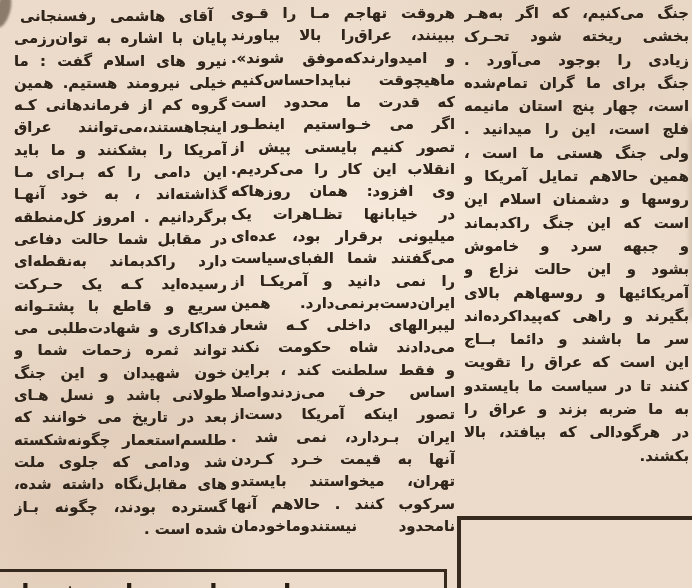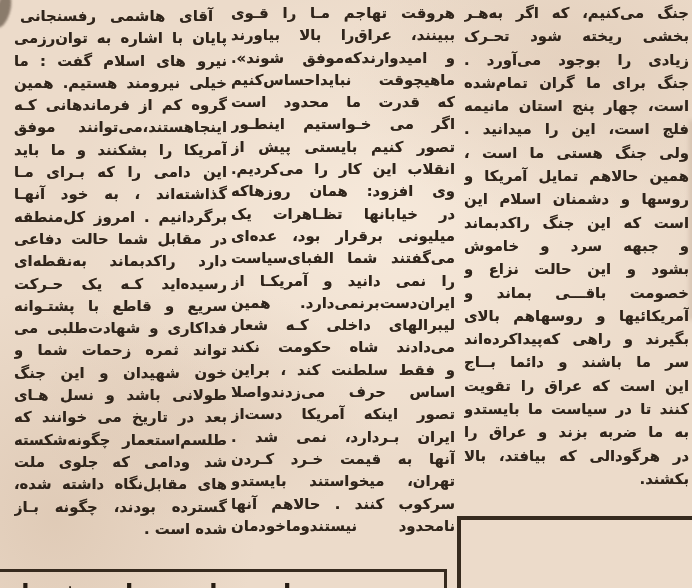--- a/index.html
+++ b/index.html
@@ -89,21 +89,20 @@
       <div class="tline">زیادی را بوجود می‌آورد .</div>
       <div class="tline">جنگ برای ما گران تمام‌شده</div>
       <div class="tline">است، چهار پنج استان مانیمه</div>
       <div class="tline">فلج است، این را میدانید .</div>
       <div class="tline">ولی جنگ هستی ما است ،</div>
       <div class="tline">همین حالاهم تمایل آمریکا و</div>
       <div class="tline">روسها و دشمنان اسلام این</div>
       <div class="tline">است که این جنگ راکدبماند</div>
       <div class="tline">و جبهه سرد و خاموش</div>
       <div class="tline">بشود و این حالت نزاع و</div>
-      <div class="tline">خصومت باقـــی بماند و</div>
       <div class="tline">آمریکائیها و روسهاهم بالای</div>
       <div class="tline">بگیرند و راهی که‌پیداکرده‌اند</div>
       <div class="tline">سر ما باشند و دائما بــاج</div>
       <div class="tline">این است که عراق را تقویت</div>
       <div class="tline">کنند تا در سیاست ما بایستدو</div>
       <div class="tline">به ما ضربه بزند و عراق را</div>
       <div class="tline">در هرگودالی که بیافتد، بالا</div>
       <div class="tline">بکشند.</div>
     </div>
 
@@ -133,21 +132,21 @@
       <div class="tline">سرکوب کنند . حالاهم آنها</div>
       <div class="tline">نامحدود نیستندوماخودمان</div>
     </div>
 
   <div class="col col-left">
       <div class="tline">آقای هاشمی رفسنجانی در</div>
       <div class="tline">پایان با اشاره به توان‌رزمی</div>
       <div class="tline">نیرو های اسلام گفت : ما</div>
       <div class="tline">خیلی نیرومند هستیم. همین</div>
       <div class="tline">گروه کم از فرماندهانی کـه</div>
-      <div class="tline">اینجاهستند،می‌توانند موفق</div>
+      <div class="tline">اینجاهستند،می‌توانند عراق</div>
       <div class="tline">آمریکا را بشکنند و ما باید</div>
       <div class="tline">این دامی را که بـرای مـا</div>
       <div class="tline">گذاشته‌اند ، به خود آنهـا</div>
       <div class="tline">برگردانیم . امروز کل‌منطقه</div>
       <div class="tline">در مقابل شما حالت دفاعی</div>
       <div class="tline">دارد راکدبماند به‌نقطه‌ای</div>
       <div class="tline">رسیده‌اید کـه یک حـرکت</div>
       <div class="tline">سریع و قاطع با پشتـوانه</div>
       <div class="tline">فداکاری و شهادت‌طلبی می</div>
       <div class="tline">تواند ثمره زحمات شما و</div>

